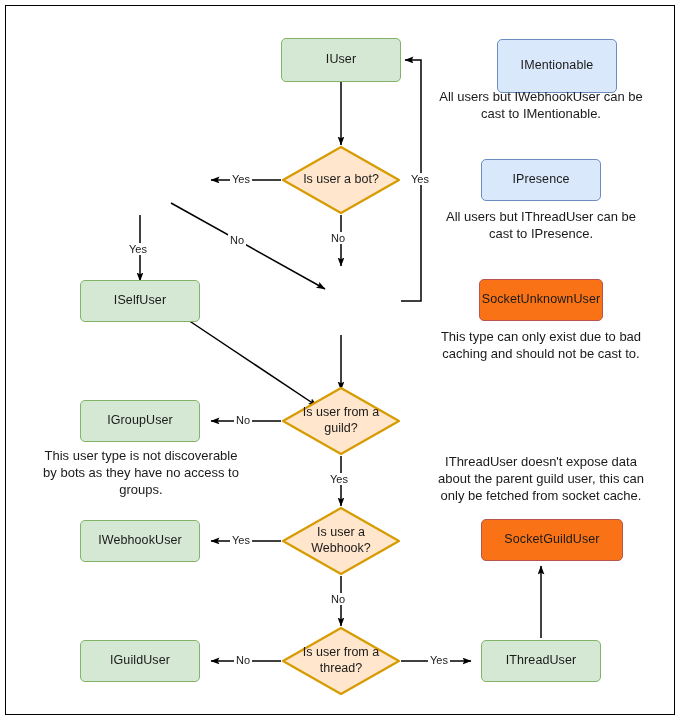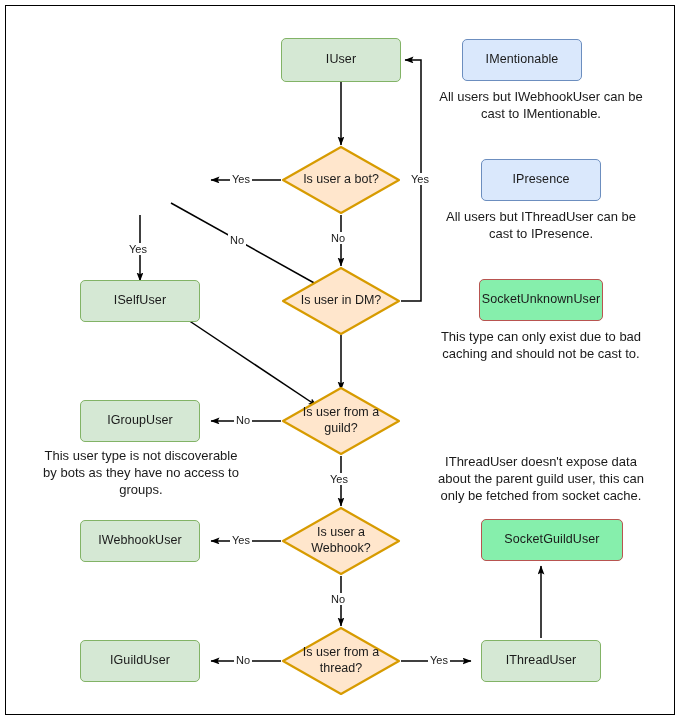--- a/index.html
+++ b/index.html
@@ -49,21 +49,21 @@
     border-radius: 5px;
     border: 1.4px solid #82b366;
     background: #d5e8d4;
   }
   .rect.blue {
     border-color: #6c8ebf;
     background: #dae8fc;
   }
   .rect.red {
     border-color: #b85450;
-    background: #86efac;
+    background: #f97316;
   }
   .diamond-wrap {
     position: absolute;
   }
   .diamond-shape {
     position: absolute;
     left: 0; top: 0;
     width: 100%;
     height: 100%;
   }
@@ -146,26 +146,20 @@
   </svg>
 
   <div class="diamond-wrap" style="left:281px;top:145px;width:120px;height:70px;">
     <svg class="diamond-shape" viewBox="0 0 120 70" preserveAspectRatio="none">
       <polygon points="60,2 118,35 60,68 2,35" fill="#ffe6cc" stroke="#d79b00" stroke-width="2.2" stroke-linejoin="round"></polygon>
     </svg>
     <div class="diamond-label">Is user a bot?</div>
   </div>
 
 
-  <div class="diamond-wrap" style="left:281px;top:266px;width:120px;height:70px;">
-    <svg class="diamond-shape" viewBox="0 0 120 70" preserveAspectRatio="none">
-      <polygon points="60,2 118,35 60,68 2,35" fill="#ffe6cc" stroke="#d79b00" stroke-width="2.2" stroke-linejoin="round"></polygon>
-    </svg>
-    <div class="diamond-label" style="padding:0 8px;">Is user in DM?</div>
-  </div>
 
   <div class="diamond-wrap" style="left:281px;top:386px;width:120px;height:70px;">
     <svg class="diamond-shape" viewBox="0 0 120 70" preserveAspectRatio="none">
       <polygon points="60,2 118,35 60,68 2,35" fill="#ffe6cc" stroke="#d79b00" stroke-width="2.2" stroke-linejoin="round"></polygon>
     </svg>
     <div class="diamond-label" style="padding:0 18px;">Is user from a guild?</div>
   </div>
 
   <div class="diamond-wrap" style="left:281px;top:506px;width:120px;height:70px;">
     <svg class="diamond-shape" viewBox="0 0 120 70" preserveAspectRatio="none">
@@ -186,21 +180,21 @@
   <div class="node rect" style="left:80px;top:280px;width:120px;height:42px;">ISelfUser</div>
 
   <div class="node rect" style="left:80px;top:400px;width:120px;height:42px;">IGroupUser</div>
 
   <div class="node rect" style="left:80px;top:520px;width:120px;height:42px;">IWebhookUser</div>
 
   <div class="node rect" style="left:80px;top:640px;width:120px;height:42px;">IGuildUser</div>
 
   <div class="node rect" style="left:481px;top:640px;width:120px;height:42px;">IThreadUser</div>
 
-  <div class="node rect blue" style="left:462px;top:39px;width:120px;height:42px;">IMentionable</div>
+  <div class="node rect blue" style="left:497px;top:39px;width:120px;height:54px;">IMentionable</div>
 
   <div class="node rect blue" style="left:481px;top:159px;width:120px;height:42px;">IPresence</div>
 
   <div class="node rect red" style="left:479px;top:279px;width:124px;height:42px;">SocketUnknownUser</div>
 
   <div class="node rect red" style="left:481px;top:519px;width:142px;height:42px;">SocketGuildUser</div>
 
   <div class="note" style="left:436px;top:89px;width:210px;">All users but IWebhookUser can be cast to IMentionable.</div>
   <div class="note" style="left:436px;top:209px;width:210px;">All users but IThreadUser can be cast to IPresence.</div>
   <div class="note" style="left:436px;top:329px;width:210px;">This type can only exist due to bad caching and should not be cast to.</div>

